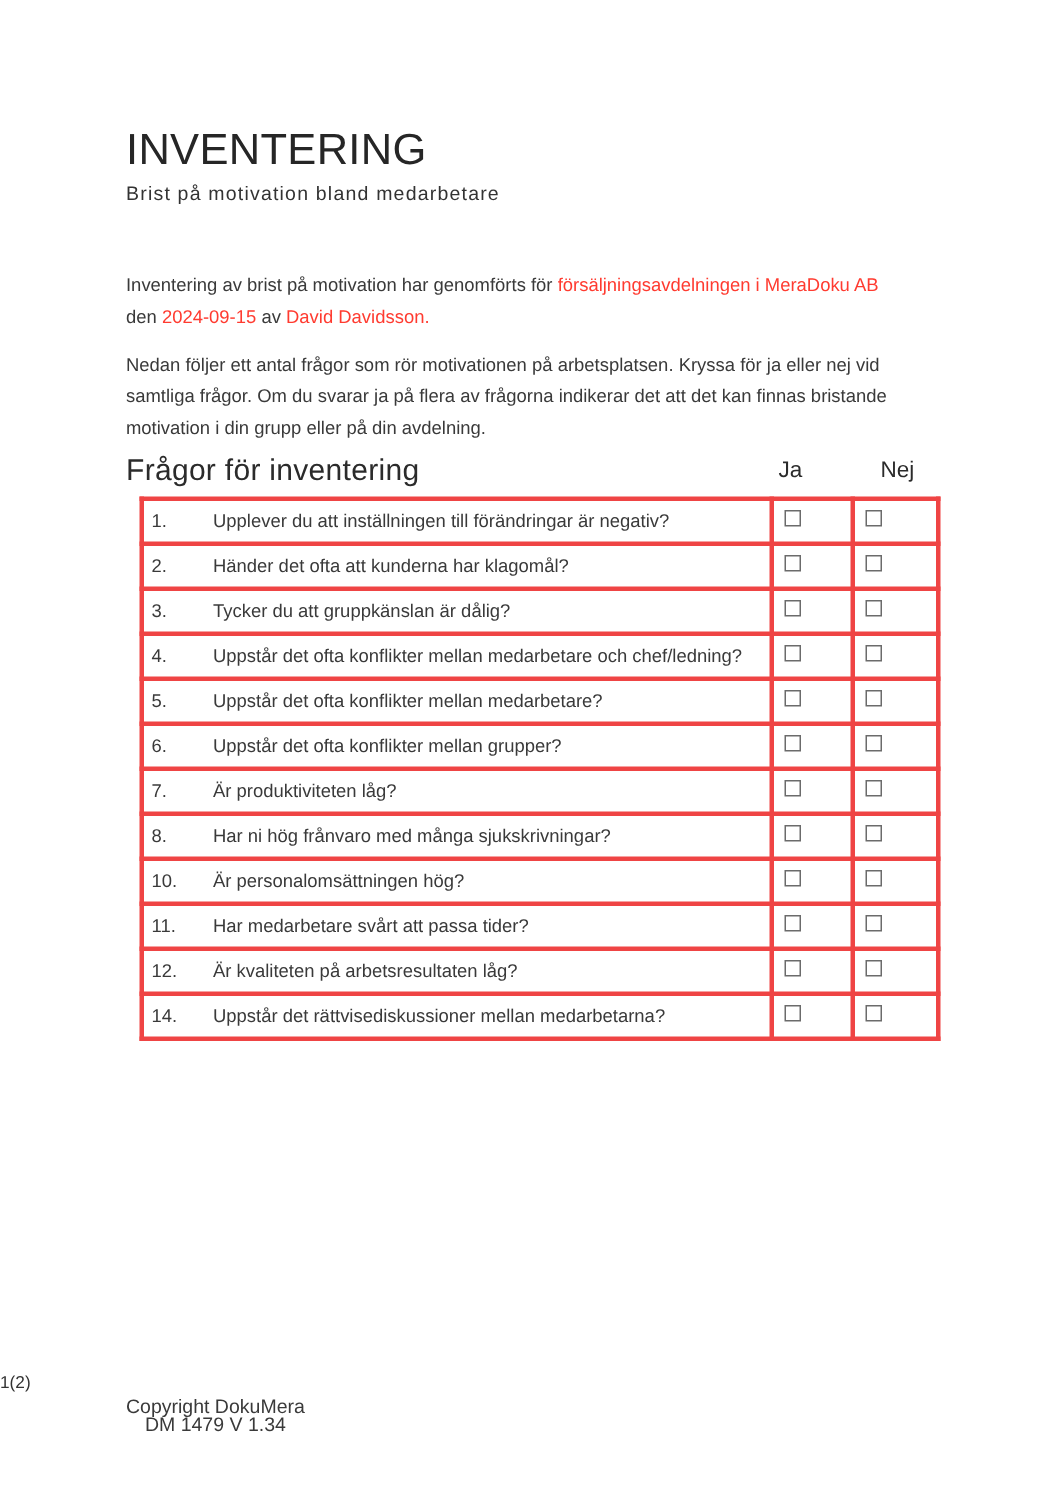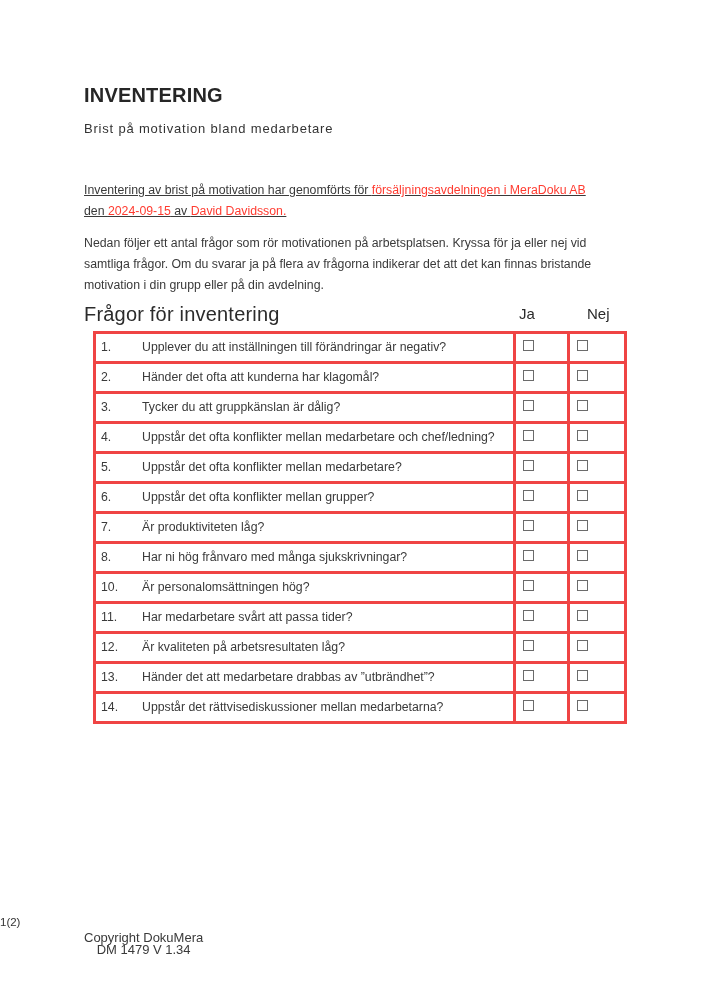--- a/index.html
+++ b/index.html
@@ -8,33 +8,33 @@
     position:relative;
     width:707px; height:1000px;
     background:#ffffff;
     font-family:"Liberation Sans", sans-serif;
     color:#3a3a3a;
     overflow:hidden;
     margin:0 auto;
   }
   .title {
     position:absolute; left:84px; top:84px;
-    font-size:20px; font-weight:700; letter-spacing:0.2px;
+    font-size:29px; font-weight:400; letter-spacing:0.2px;
     color:#262626; white-space:nowrap;
   }
   .subtitle {
     position:absolute; left:84px; top:121px;
     font-size:13px; font-weight:400; letter-spacing:0.8px;
     color:#333333; white-space:nowrap;
   }
   .para {
     position:absolute; left:84px;
     font-size:12.3px; line-height:21px; color:#3a3a3a;
   }
-  .para1 { top:180px; width:520px;text-decoration:underline; }
+  .para1 { top:180px; width:520px; }
   .para2 { top:233px; width:524px; }
   .red { color:#ff3b30; }
   .section-heading {
     position:absolute; left:84px; top:303px;
     font-size:20px; color:#2b2b2b; letter-spacing:0.2px;
   }
   .col-label {
     position:absolute; top:305px;
     font-size:15px; color:#2b2b2b;
   }
@@ -138,25 +138,20 @@
         <td class="qcell"><span class="qnum">11.</span><span>Har medarbetare svårt att passa tider?</span></td>
         <td class="cbcell"><span class="cb"></span></td>
         <td class="cbcell2"><span class="cb"></span></td>
       </tr>
       <tr>
         <td class="qcell"><span class="qnum">12.</span><span>Är kvaliteten på arbetsresultaten låg?</span></td>
         <td class="cbcell"><span class="cb"></span></td>
         <td class="cbcell2"><span class="cb"></span></td>
       </tr>
       <tr>
-        <td class="qcell"><span class="qnum">13.</span><span>Händer det att medarbetare drabbas av ”utbrändhet”?</span></td>
-        <td class="cbcell"><span class="cb"></span></td>
-        <td class="cbcell2"><span class="cb"></span></td>
-      </tr>
-      <tr>
         <td class="qcell"><span class="qnum">14.</span><span>Uppstår det rättvisediskussioner mellan medarbetarna?</span></td>
         <td class="cbcell"><span class="cb"></span></td>
         <td class="cbcell2"><span class="cb"></span></td>
       </tr>
     </tbody>
   </table>
 
   <div class="page-number">1(2)</div>
   <div class="copyright">
     <div>Copyright DokuMera</div>

